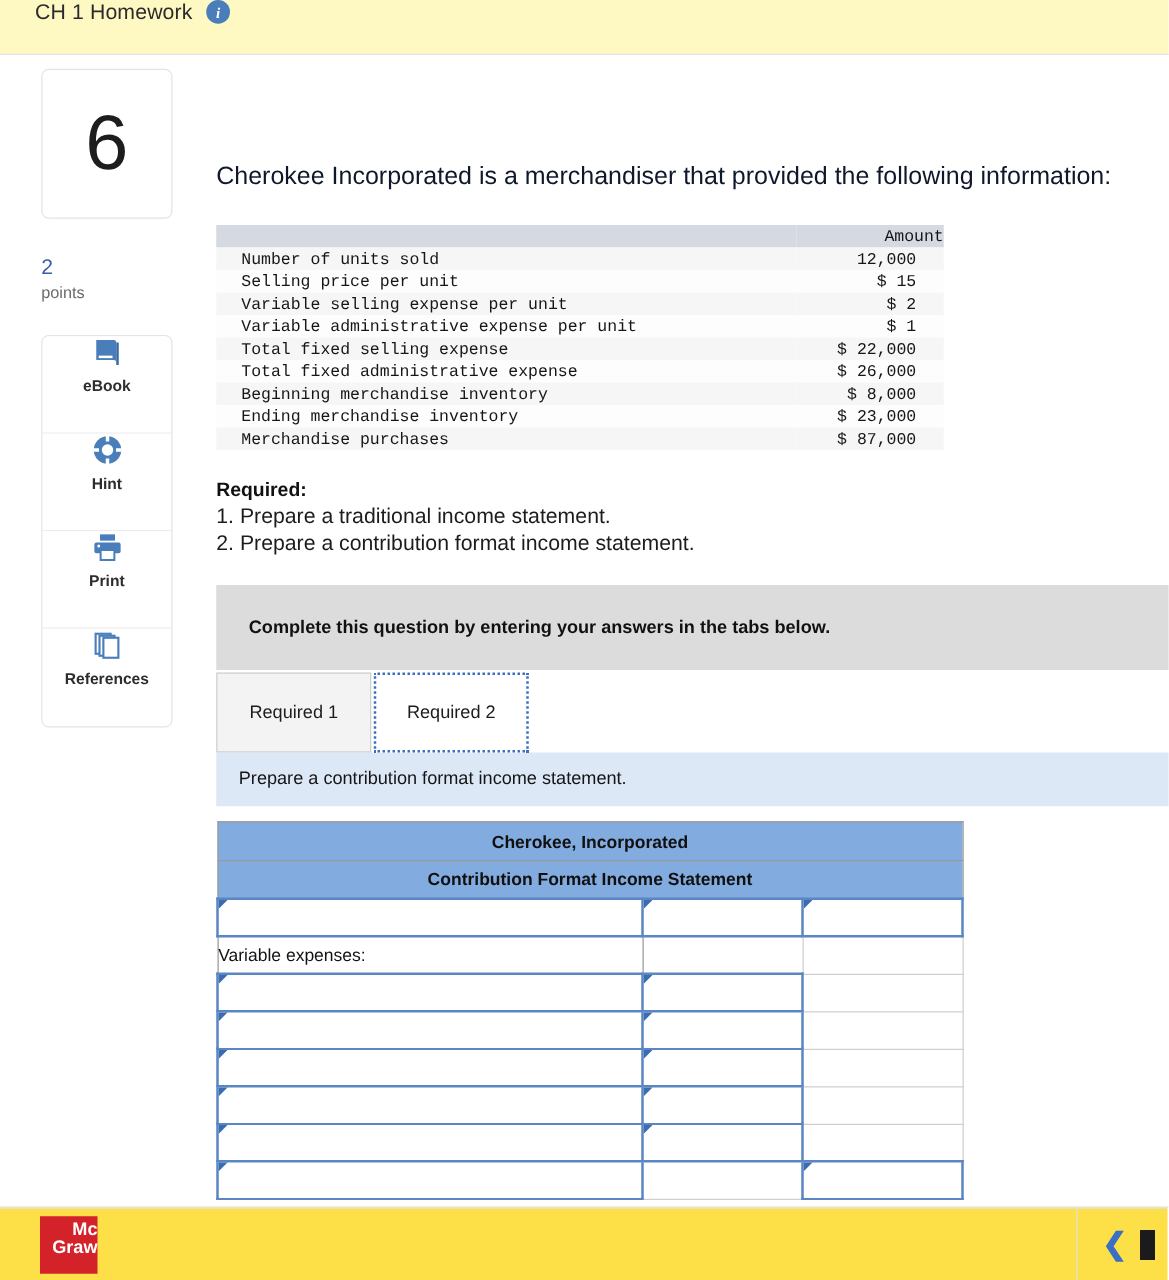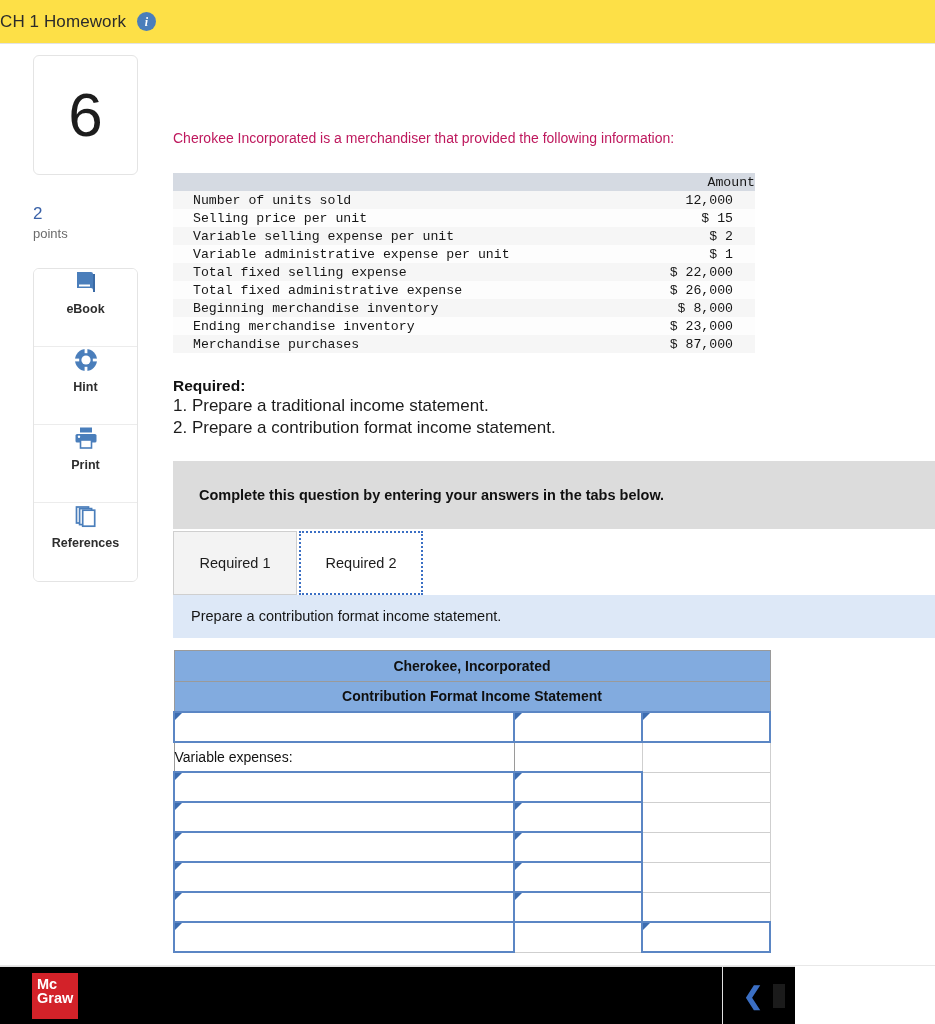--- a/index.html
+++ b/index.html
@@ -8,22 +8,22 @@
     width: 935px; height: 1024px;
     background: #ffffff;
     font-family: "Liberation Sans", sans-serif;
     overflow: hidden;
   }
   #page { position: relative; width: 935px; height: 1024px; background:#fff; }
 
   
   .topbar {
     position: absolute; left:0; top:0; width:935px; height:44px;
-    background:#fde047; border-bottom:1px solid #e3e3e3;
-    display:flex; align-items:center; 
+    background:#fef9c3; border-bottom:1px solid #e3e3e3;
+    display:flex; align-items:flex-start; padding-left:28px;
   }
   .topbar-title { font-size:17px; color:#2b2b2b; letter-spacing:.1px; }
   .info-icon {
     width:19px; height:19px; border-radius:50%;
     background:#4a7ebb; color:#fff; margin-left:11px;
     display:inline-flex; align-items:center; justify-content:center;
     font-size:12px; font-weight:bold; font-style:italic;
     font-family:"Liberation Serif", serif; line-height:1;
   }
 
@@ -45,21 +45,21 @@
     height:78px; border-bottom:1px solid #ececec;
     display:flex; flex-direction:column; align-items:center; justify-content:flex-start;
     cursor:pointer; background:#fff;font-weight:bold;
   }
   .tool:last-child { border-bottom:none; }
   .tool-label { font-size:12.5px; color:#2d2d2d; margin-top:7px; }
   .tool-ico { width:26px; height:26px; display:block; }
 
   
   .main { position:absolute; left:173px; top:55px; width:762px; }
-  .prompt { font-size:14px; color:#be185d; margin:75px 0 12px 0; }
+  .prompt { font-size:20px; color:#0f172a; margin:75px 0 12px 0; }
 
   
   .given { margin-top:27px; width:582px; border-collapse:collapse;
            font-family:"Liberation Mono", monospace; font-size:13.2px; color:#161616; }
   .given th, .given td { padding:1.5px 0; }
   .given thead th { background:#d5dae2; font-weight:400; text-align:right; }
   .given thead th.lbl { text-align:left; }
   .given td.lbl { text-align:left; padding-left:20px; }
   .given td.amt { text-align:right; padding-right:22px; white-space:pre; }
   .given tbody tr:nth-child(odd) { background:#f6f6f6; }
@@ -104,23 +104,23 @@
     border:2px solid #5b86c4 !important;
   }
   .cell-blank { background:#fff; border:1px solid #cfcfcf !important; }
   .tri {
     position:absolute; left:0; top:0; width:0; height:0;
     border-left:7px solid #3c6cb0; border-bottom:7px solid transparent;
   }
 
   
   .bottombar {
-    position:absolute; left:0; bottom:0; width:795px; height:58px;
-    background:#000000; border-top:1px solid #e0e0e0;
-    display:flex; align-items:center; justify-content:space-between;
+    position:absolute; left:0; bottom:0; width:934px; height:58px;
+    background:#fde047; border-top:1px solid #e0e0e0;
+    display:flex; align-items:center; justify-content:space-between;text-align:right;
   }
   .mhlogo {
     margin-left:32px; width:46px; height:46px; background:#d32229; color:#fff;
     font-weight:bold; font-size:14.5px; line-height:14px; padding:4px 0 0 5px;
     font-family:"Liberation Sans", sans-serif;
   }
   .navzone { display:flex; align-items:center; height:58px; border-left:1px solid #e0e0e0; padding:0 10px; }
   .chev { color:#3b6fc4; font-size:24px; font-weight:bold; cursor:pointer; padding:0 10px; }
   .edge-clip { width:12px; height:24px; background:#1b1b1b; }
   

